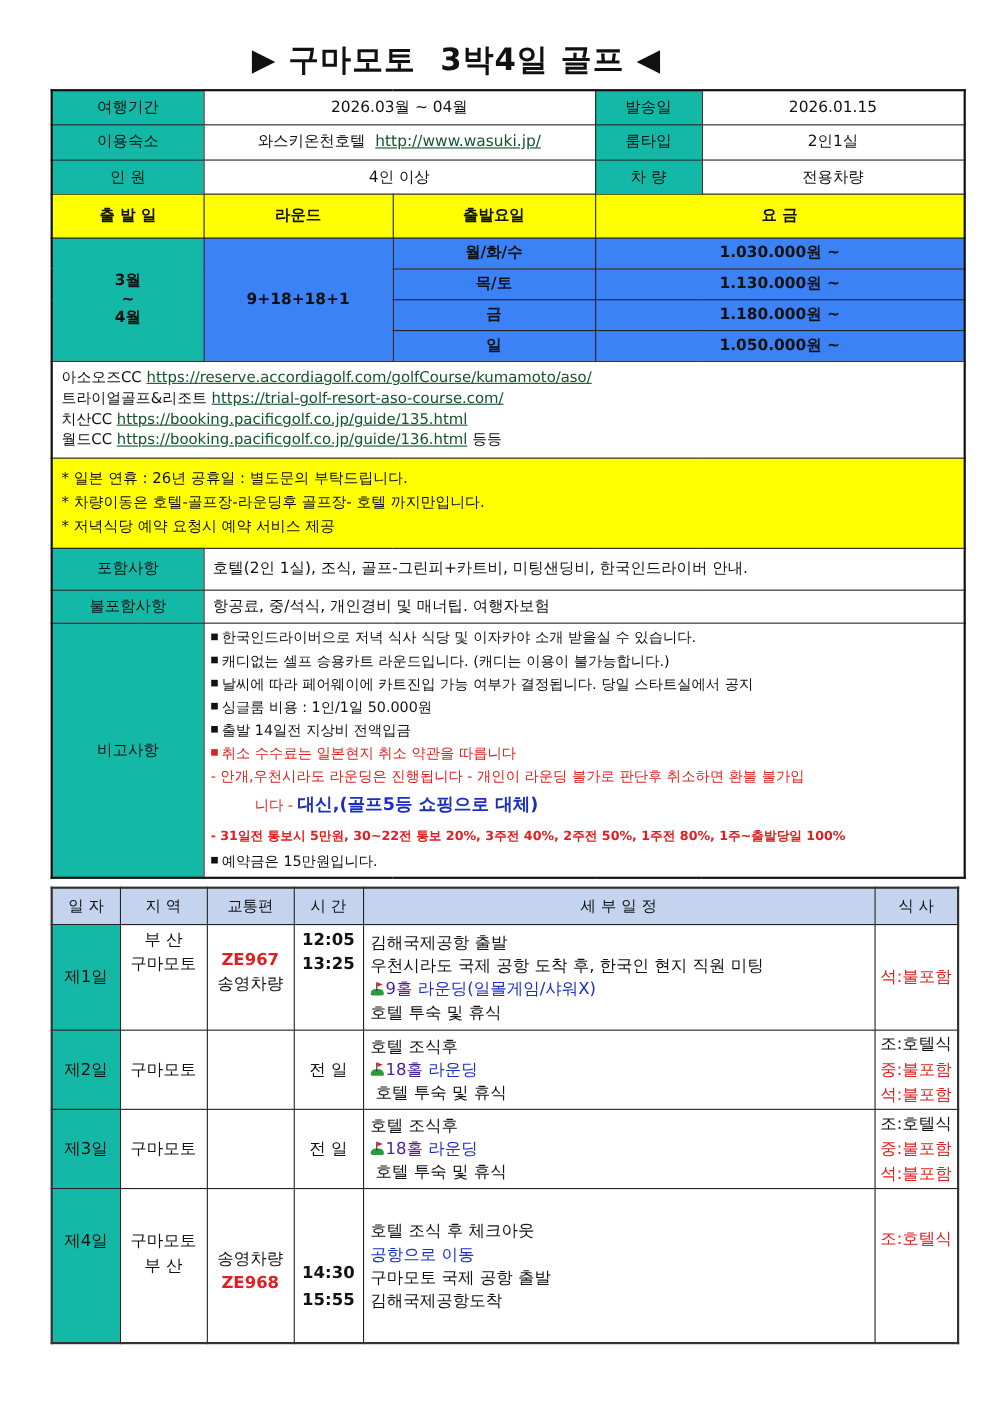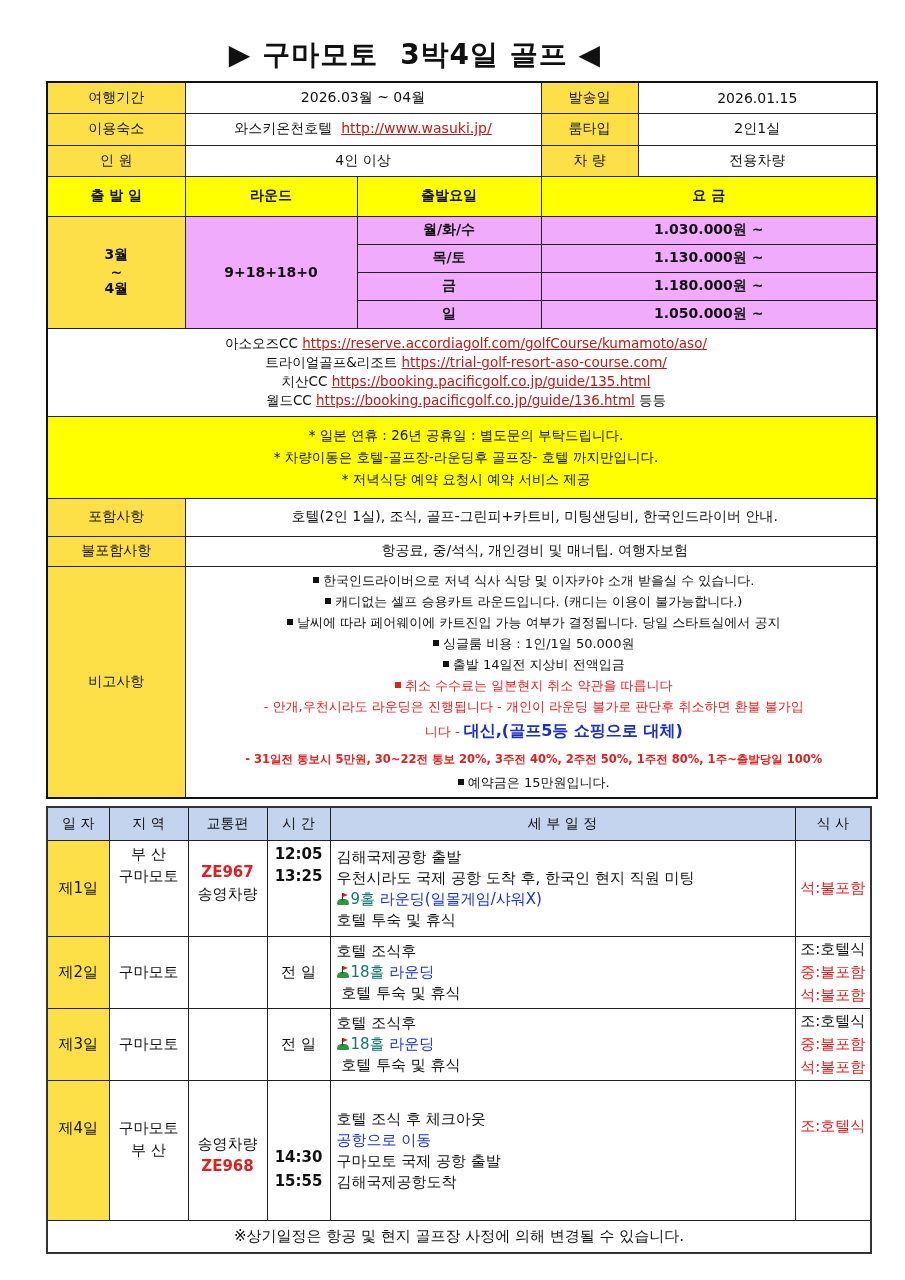--- a/index.html
+++ b/index.html
@@ -1,34 +1,34 @@
 <!DOCTYPE html>
 <html><head>
 <meta charset="utf-8">
 <style>
   html, body { margin:0; padding:0; background:#ffffff; }
   body { width:905px; height:1280px; position:relative; font-family:"DejaVu Sans", sans-serif; color:#111; overflow:hidden; }
   .title { position:absolute; left:0; top:36px; width:830px; text-align:center; font-size:28px; font-weight:bold; letter-spacing:1px; }
   .title .gap { display:inline-block; width:22px; }
   table { border-collapse:collapse; position:absolute; table-layout:fixed; }
   td, th { border:1px solid #222; padding:0; text-align:center; vertical-align:middle; font-size:14px; }
-  .lbl { background:#fde047; }
+  .lbl { background:#14b8a6; }
   .yel { background:#ffff00; font-size:16px; font-weight:bold; }
-  .cream { background:#f0abfc; }
+  .cream { background:#3b82f6; }
   .bold { font-weight:bold; }
-  a.link { color:#b91c1c; text-decoration:underline; }
+  a.link { color:#14532d; text-decoration:underline; }
   #t1 { left:46px; top:81px; width:830px; border:2px solid #111; }
   #t1 td { font-size:14px; }
-  .left { text-align:center; padding-left:8px; }
+  .left { text-align:left; padding-left:8px; }
   .courses div { line-height:19px; font-size:13.5px; }
   .notice div { line-height:22px; font-size:13.5px; }
   .remarks div { line-height:21px; font-size:13px; }
   .red { color:#e02020; }
   .blue { color:#1a2fc0; }
-  .magenta { color:#0f766e; }
+  .magenta { color:#4c1d95; }
   .big-blue { color:#1a2fc0; font-weight:bold; font-size:16px; }
   #t2 { left:46px; top:806px; width:824px; border:2px solid #333; }
   #t2 th { background:#c4d3ee; font-weight:normal; font-size:14px; height:32px; }
   #t2 td { font-size:15px; }
   .sched div { line-height:21px; text-align:left; }
   .meal div { line-height:23px; }
   .golf-icon { display:inline-block; width:12px; height:12px; position:relative; vertical-align:-1px; margin-right:2px; }
   .golf-icon .green { position:absolute; left:0; bottom:0; width:12px; height:6px; background:#2a9a3a; border-radius:6px 6px 2px 2px; }
   .golf-icon .pole { position:absolute; left:5px; top:0; width:1px; height:8px; background:#333; }
   .golf-icon .flag { position:absolute; left:6px; top:0; width:0; height:0; border-left:5px solid #e02020; border-top:2px solid transparent; border-bottom:2px solid transparent; }
@@ -79,21 +79,21 @@
     <td class="yel">라운드</td>
     <td class="yel">출발요일</td>
     <td class="yel" colspan="2">요 금</td>
   </tr>
   <tr style="height:28px">
     <td class="lbl bold" rowspan="4">
       <div>3월</div>
       <div>~</div>
       <div>4월</div>
     </td>
-    <td class="cream bold" rowspan="4">9+18+18+0</td>
+    <td class="cream bold" rowspan="4">9+18+18+1</td>
     <td class="cream bold">월/화/수</td>
     <td class="cream bold" colspan="2">1.030.000원 ~</td>
   </tr>
   <tr style="height:28px">
     <td class="cream bold">목/토</td>
     <td class="cream bold" colspan="2">1.130.000원 ~</td>
   </tr>
   <tr style="height:28px">
     <td class="cream bold">금</td>
     <td class="cream bold" colspan="2">1.180.000원 ~</td>
@@ -238,17 +238,14 @@
     <td class="sched" style="padding-left:6px; vertical-align:top; padding-top:28px;">
       <div>호텔 조식 후 체크아웃</div>
       <div class="blue">공항으로 이동</div>
       <div>구마모토 국제 공항 출발</div>
       <div>김해국제공항도착</div>
     </td>
     <td class="red meal" style="vertical-align:top; padding-top:34px;">
       <div>조:호텔식</div>
     </td>
   </tr>
-  <tr style="height:32px">
-    <td colspan="6">※상기일정은 항공 및 현지 골프장 사정에 의해 변경될 수 있습니다.</td>
-  </tr>
 </tbody>
   </table>
 
 </body></html>

